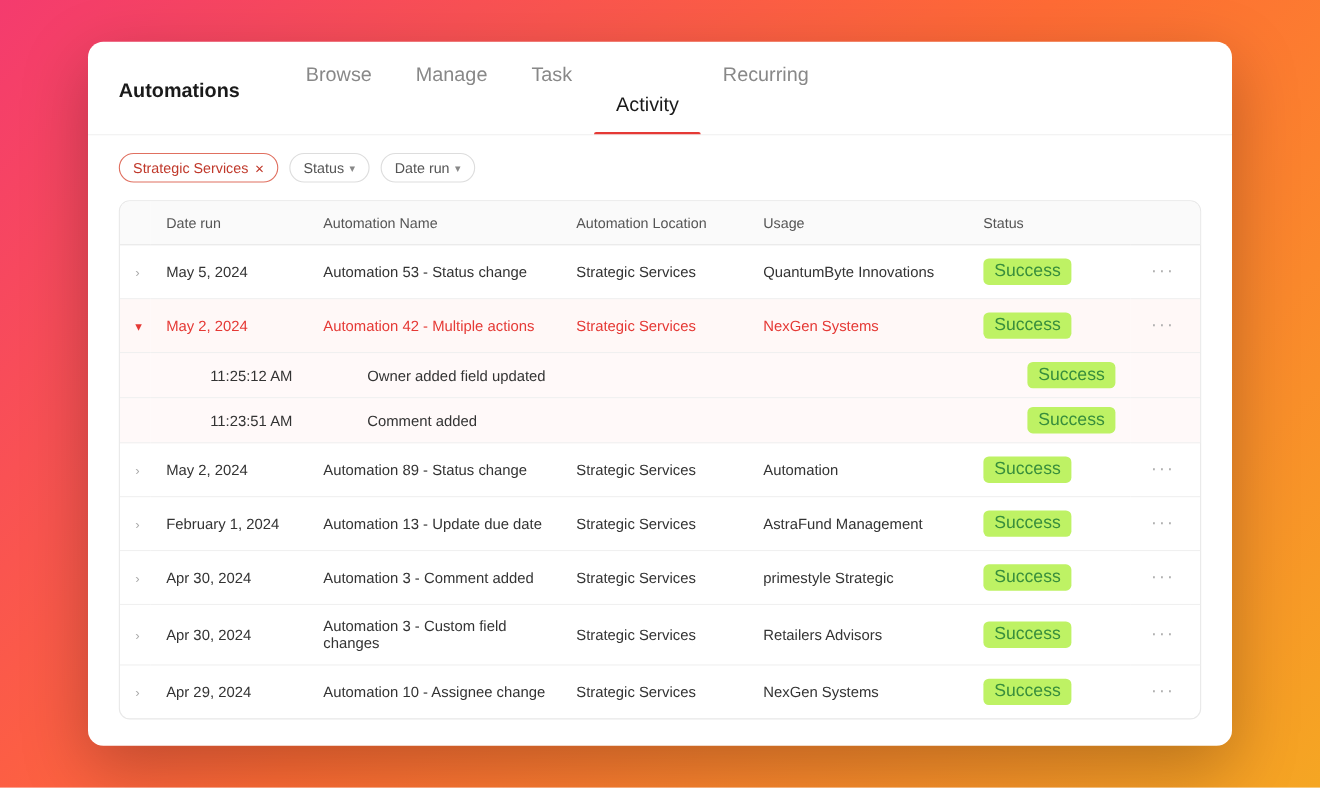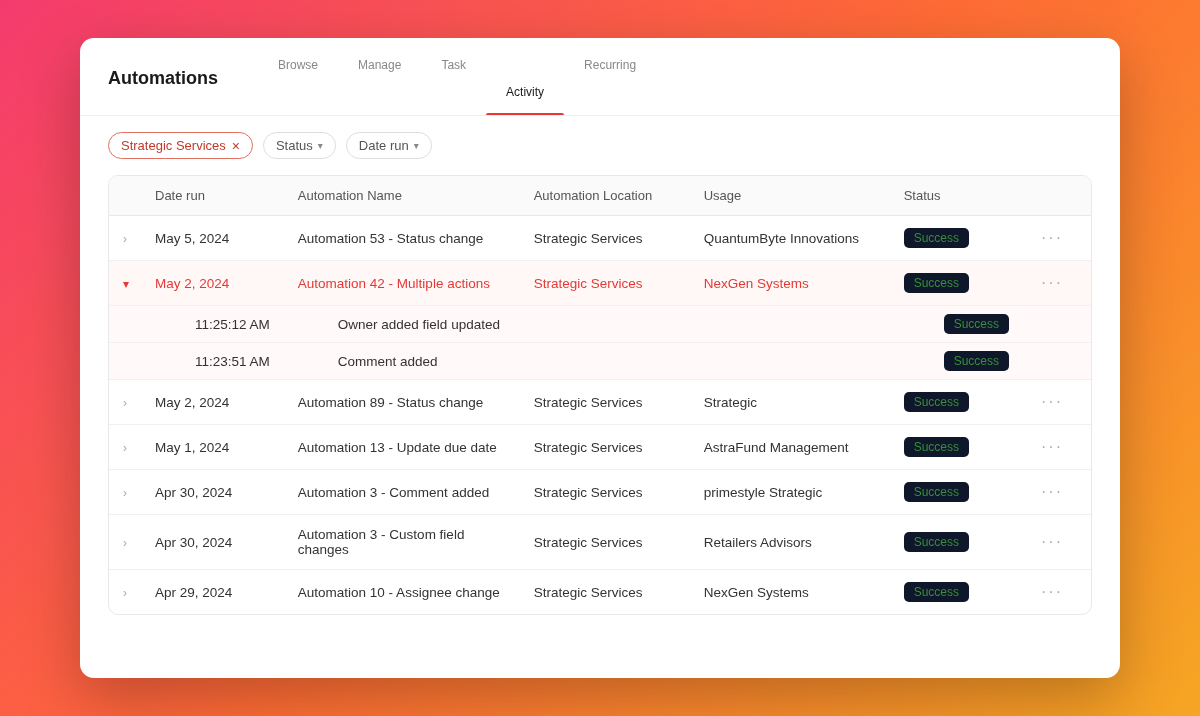--- a/index.html
+++ b/index.html
@@ -34,21 +34,21 @@
       color: #1a1a1a;
       margin-right: 40px;
       padding-bottom: 16px;
     }
     .tabs {
       display: flex;
       gap: 0;
     }
     .tab {
       padding: 0 20px 16px 20px;
-      font-size: 12px;
+      font-size: 18px;
       color: #888;
       cursor: pointer;
       position: relative;
       white-space: nowrap;
     }
     .tab.active {
       color: #1a1a1a;
       font-weight: 500;
       margin-top: 27px;
     }
@@ -155,23 +155,23 @@
     }
     .chevron-down {
       color: #e53935;
       font-size: 12px;
       cursor: pointer;
     }
     .status-badge {
       display: inline-block;
       padding: 3px 10px;
       border-radius: 5px;
-      font-size: 12px;
-      font-weight: 500;
-      background: #0f172a;
+      font-size: 16px;
+      font-weight: 500;
+      background: #bef264;
       color: #388e3c;
     }
     .dots-btn {
       color: #aaa;
       font-size: 16px;
       cursor: pointer;
       padding: 0 4px;
       letter-spacing: 2px;
     }
     .sub-row {
@@ -277,29 +277,29 @@
           <td><span class="status-badge">Success</span></td>
           <td></td>
         </tr>
           <tr>
       <td class="chevron-cell">
         <span class="chevron-right">›</span>
       </td>
       <td class="col-date" style="">May 2, 2024</td>
       <td class="col-name" style="">Automation 89 - Status change</td>
       <td class="col-location" style="">Strategic Services</td>
-      <td class="col-task" style="">Strategic</td>
-      <td class="col-status"><span class="status-badge">Success</span></td>
-      <td class="col-actions"><span class="dots-btn">···</span></td>
-    </tr>
-          <tr>
-      <td class="chevron-cell">
-        <span class="chevron-right">›</span>
-      </td>
-      <td class="col-date" style="">May 1, 2024</td>
+      <td class="col-task" style="">Automation</td>
+      <td class="col-status"><span class="status-badge">Success</span></td>
+      <td class="col-actions"><span class="dots-btn">···</span></td>
+    </tr>
+          <tr>
+      <td class="chevron-cell">
+        <span class="chevron-right">›</span>
+      </td>
+      <td class="col-date" style="">February 1, 2024</td>
       <td class="col-name" style="">Automation 13 - Update due date</td>
       <td class="col-location" style="">Strategic Services</td>
       <td class="col-task" style="">AstraFund Management</td>
       <td class="col-status"><span class="status-badge">Success</span></td>
       <td class="col-actions"><span class="dots-btn">···</span></td>
     </tr>
           <tr>
       <td class="chevron-cell">
         <span class="chevron-right">›</span>
       </td>

